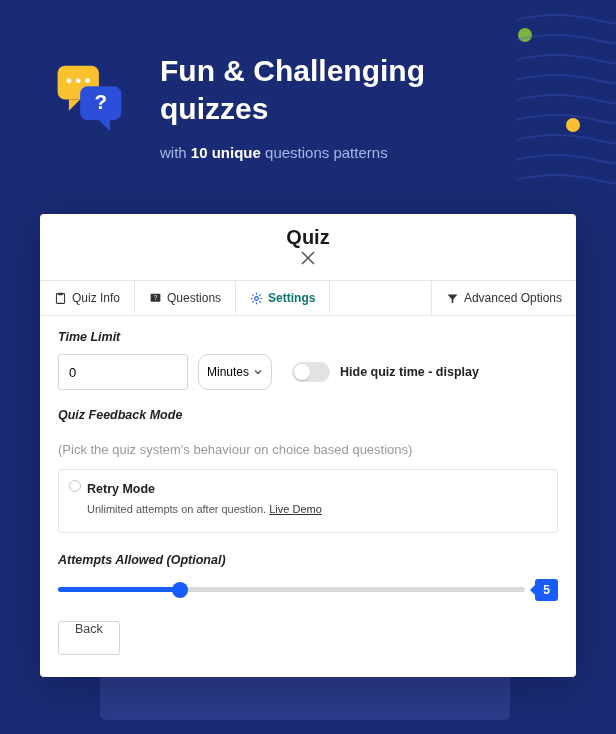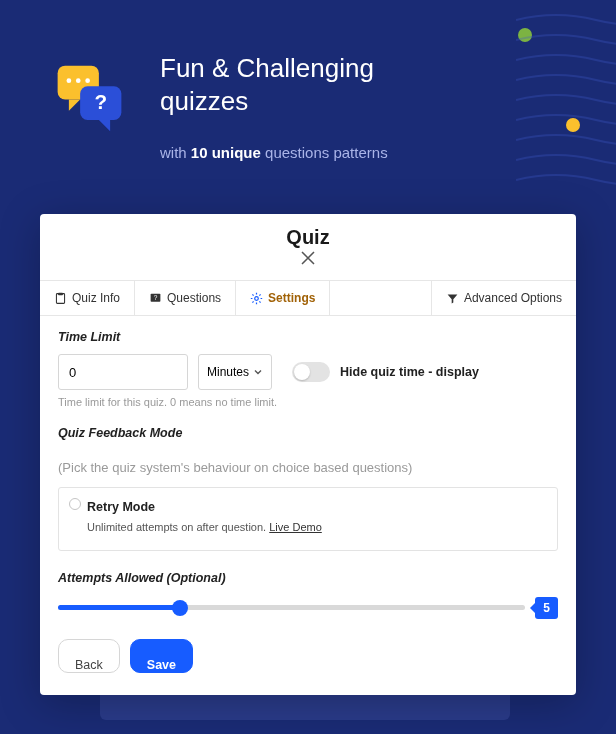--- a/index.html
+++ b/index.html
@@ -34,22 +34,22 @@
   .bg-wave path { stroke: #3f5acb; stroke-width: 2; fill: none; }
   .hero-icon {
     position: absolute;
     top: 60px; left: 52px;
     width: 75px; height: 75px;
   }
   .hero-title {
     position: absolute;
     top: 52px; left: 160px;
     color: #ffffff;
-    font-size: 26px;
-    font-weight: 400;
+    font-size: 30px;
+    font-weight: 700;
     line-height: 1.25;
   }
   .hero-sub {
     position: absolute;
     top: 144px; left: 160px;
     color: #aab4e8;
     font-size: 15px;
   }
   .hero-sub b { color: #fff; font-weight: 700; }
   .panel {
@@ -79,21 +79,21 @@
   .tab {
     display: flex;
     align-items: center;
     gap: 5px;
     padding: 10px 14px;
     color: #333;
     cursor: pointer;
     border-right: 1px solid #e6e6e6;
     white-space: nowrap;
   }
-  .tab.active { color: #a16207; font-weight: 600; background: #fff; }
+  .tab.active { color: #0f766e; font-weight: 600; background: #fff; }
   .tab-spacer { flex: 1; border-right: 1px solid #e6e6e6; }
   .tab-icon { width: 13px; height: 13px; display: inline-flex; }
   .panel-body { padding: 14px 18px 0; }
   .section-label {
     font-size: 12.5px;
     font-weight: 700;
     color: #222;
     margin-bottom: 10px;
     font-style: italic;
   }
@@ -101,21 +101,21 @@
   .tl-input {
     width: 130px; height: 36px;
     border: 1px solid #d6d6d6;
     border-radius: 3px;
     padding: 0 10px;
     font-size: 13px;
   }
   .tl-select {
     height: 36px;
     border: 1px solid #d6d6d6;
-    border-radius: 3px;
+    border-radius: 10px;
     padding: 0 8px;
     font-size: 12px;
     display: flex;
     align-items: center;
     gap: 4px;
     cursor: pointer;
     background: #fff;
   }
   .toggle {
     width: 38px; height: 20px;
@@ -197,24 +197,24 @@
     left: -5px; top: 50%;
     transform: translateY(-50%);
     border: 5px solid transparent;
     border-right-color: #175cff;
     border-left: none;
   }
   .footer-btns { display: flex; gap: 10px; padding: 20px 18px 8px; }
   .btn {
     height: 34px;
     padding: 0 16px;
-    border-radius: 10px;
+    border-radius: 3px;
     font-size: 12.5px;
     cursor: pointer;
-    display: flex; align-items: flex-end;
+    display: flex; align-items: flex-start;
   }
   .btn-secondary { background: #fff; border: 1px solid #d6d6d6; color: #444; }
   .btn-primary { background: #175cff; border: 1px solid #175cff; color: #fff; font-weight: 600; }
   .shadow-card {
     position: absolute;
     background: #2a3b8a;
     border-radius: 6px;
     z-index: -1;
   }
 </style>
@@ -313,21 +313,20 @@
       <input class="tl-input" value="0" style="">
       <div class="tl-select">
         <span>Minutes</span>
         <svg width="10" height="10" viewBox="0 0 10 10">
             <path d="M2 3.5 L5 6.5 L8 3.5" stroke="#555" stroke-width="1.4" fill="none"></path>
           </svg>
       </div>
       <div class="toggle"></div>
       <div class="toggle-label">Hide quiz time - display</div>
     </div>
-    <div class="hint">Time limit for this quiz. 0 means no time limit.</div>
 
     <div class="feedback-section">
       <div class="section-label">Quiz Feedback Mode</div>
       <div class="subhint">(Pick the quiz system's behaviour on choice based questions)</div>
       <div class="fb-cards">
         <div class="fb-card">
           <div class="fb-radio"></div>
           <div class="fb-title">Retry Mode</div>
           <div class="fb-desc">
             <span>Unlimited attempts on after question.</span>
@@ -346,17 +345,14 @@
         </div>
         <div class="slider-badge">5</div>
       </div>
     </div>
   </div>
 
   <div class="footer-btns">
     <div class="btn btn-secondary">
       <span>Back</span>
     </div>
-    <div class="btn btn-primary">
-      <span>Save</span>
-    </div>
   </div>
 </div>
 
 </body></html>

